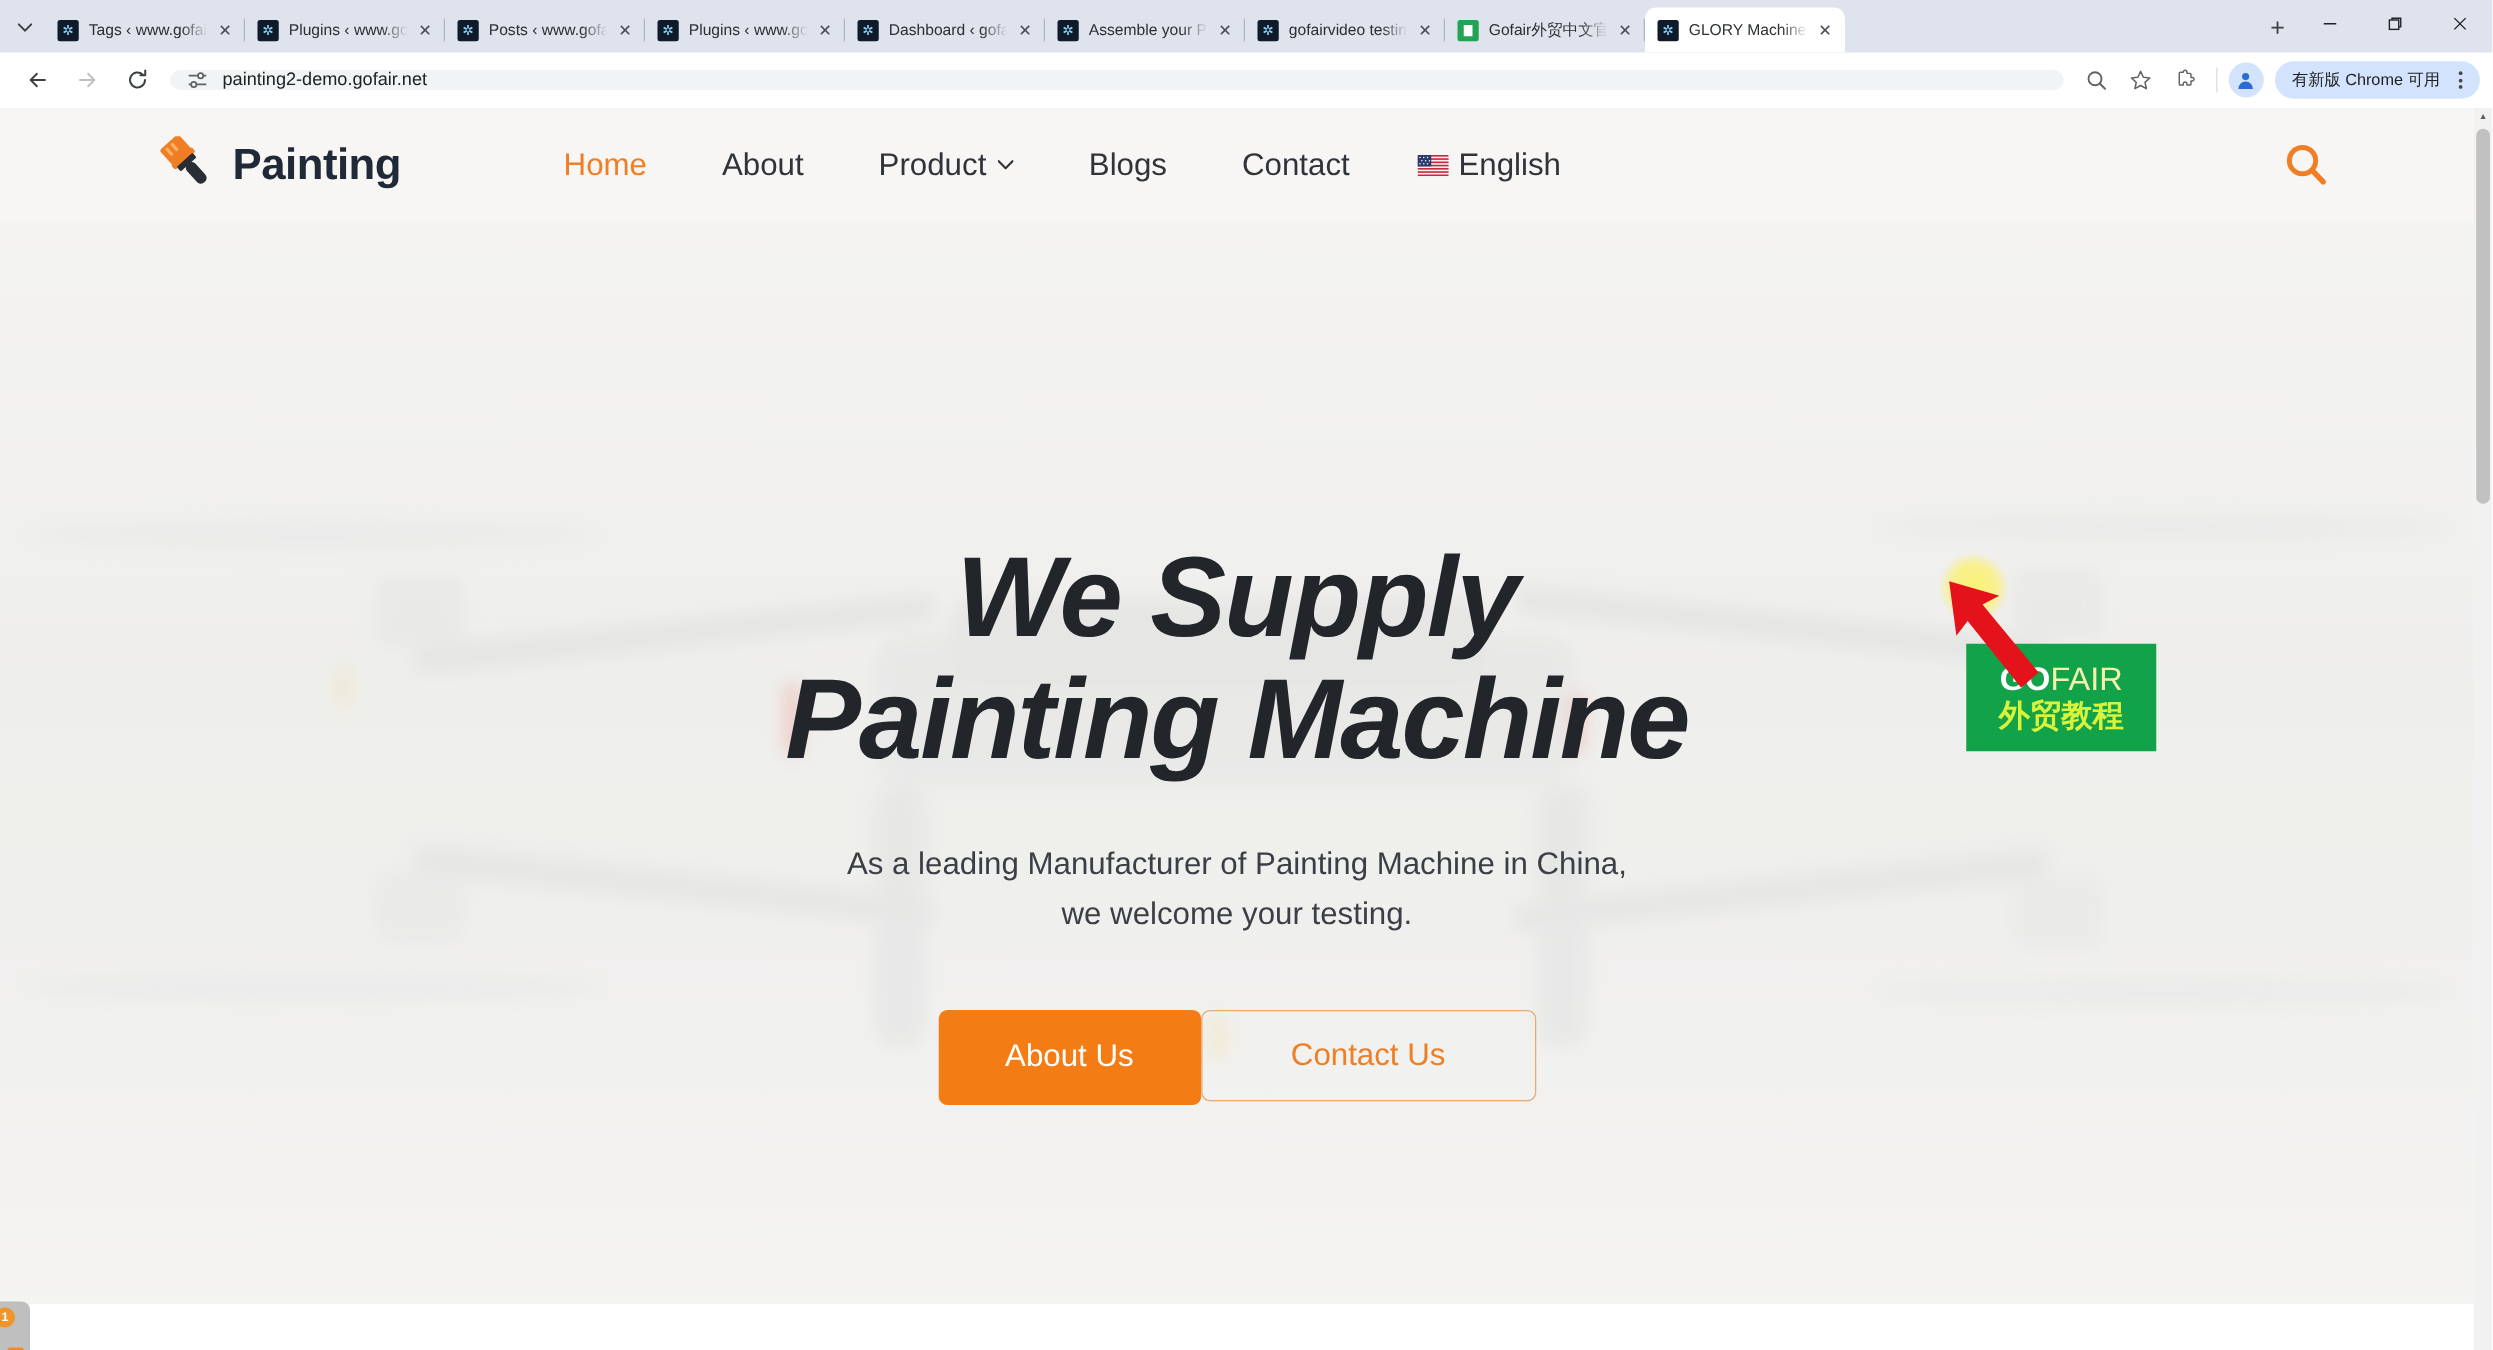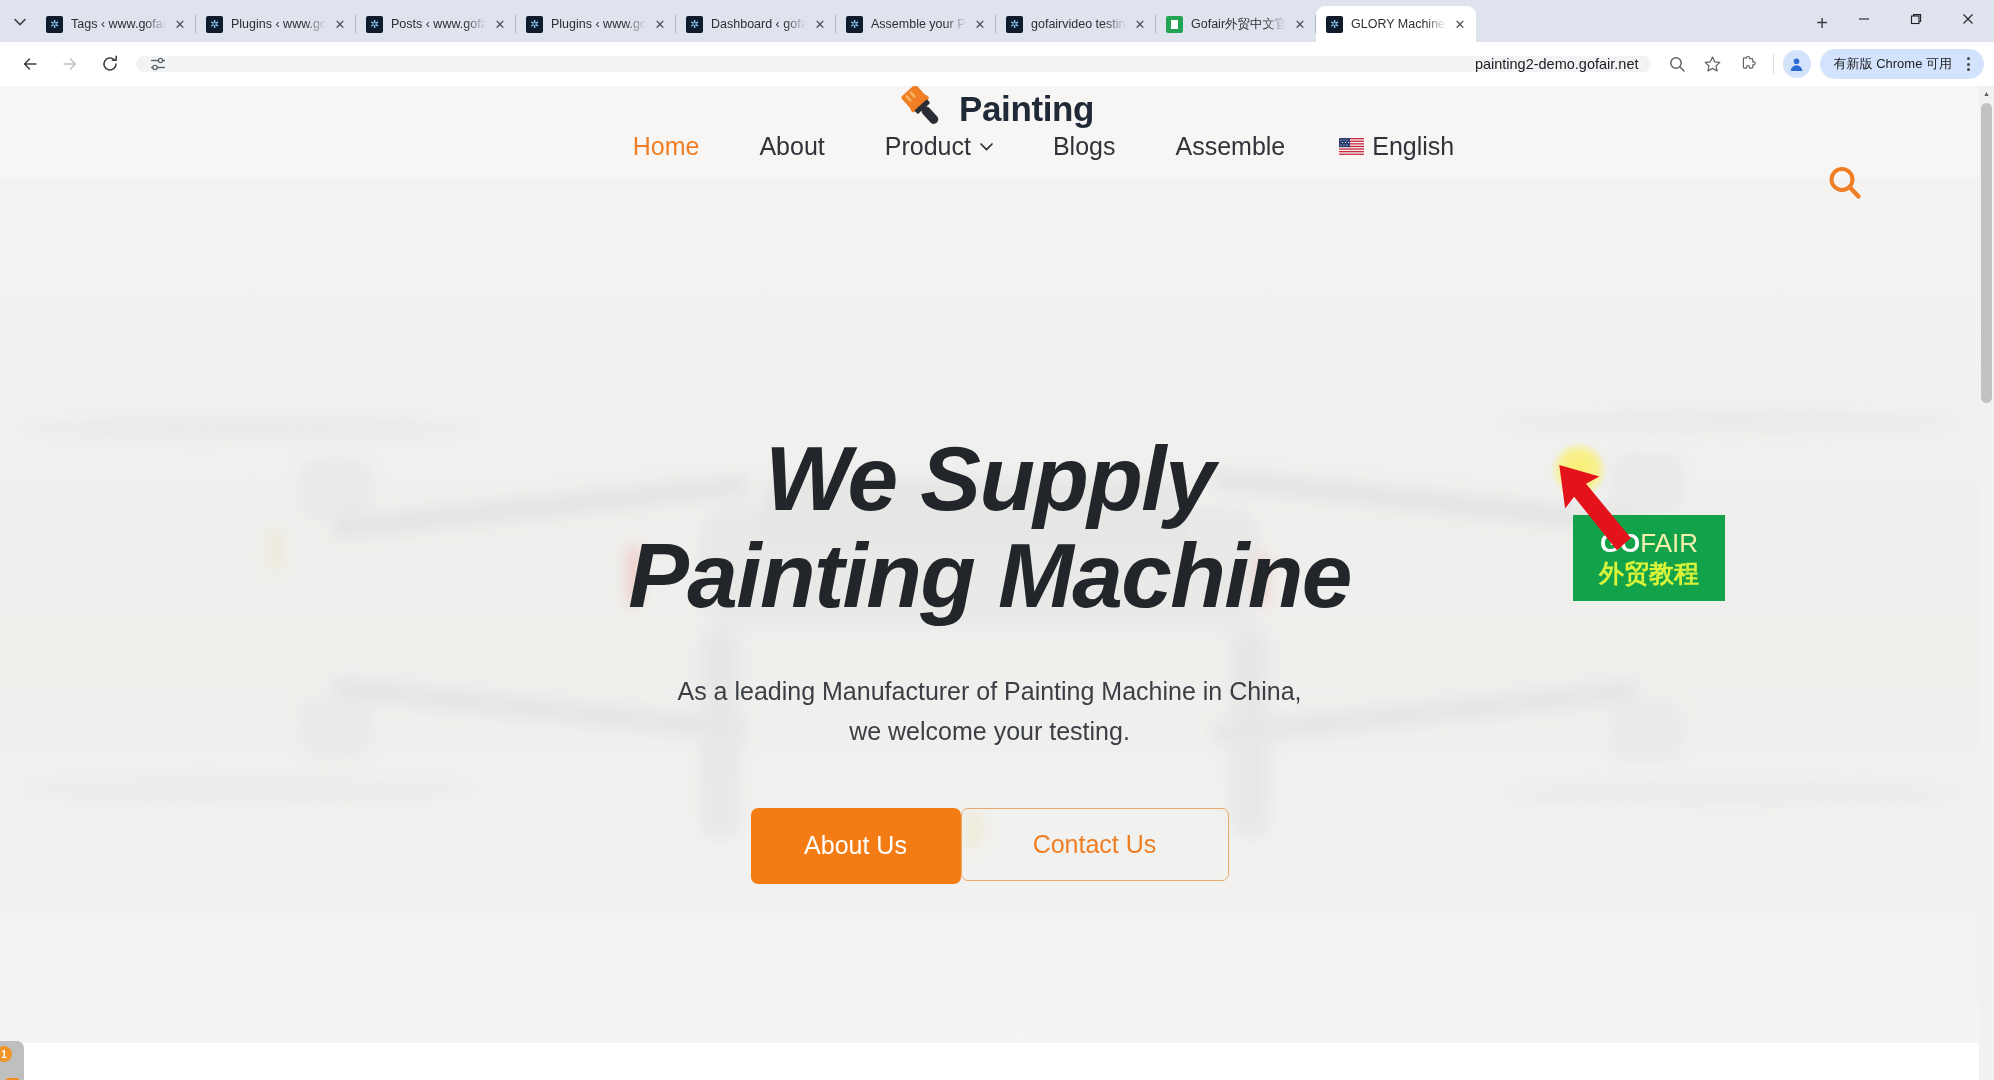--- a/index.html
+++ b/index.html
@@ -125,21 +125,20 @@
   .omnibox {
     flex: 1 1 auto;
     height: 16px;
     background: #f1f3f4;
     border-radius: 16px;
     display: flex;
     align-items: center;
     padding: 0 12px;
     margin: 0 8px 0 6px;
     min-width: 0;
-    justify-content: space-between;
   }
   .omnibox .siteinfo {
     width: 20px; height: 20px;
     flex: 0 0 20px;
     display: flex; align-items: center; justify-content: center;
     margin-right: 10px;
     color: #5f6368;
   }
   .omnibox .url {
     font-size: 14.5px;
@@ -200,21 +199,20 @@
 
   
   .site-header {
     height: 92px;
     background: #f7f6f4;
     display: flex;
     align-items: center;
     padding: 0 112px 0 120px;
     position: relative;
     z-index: 5;
-    flex-direction: column;
   }
   .logo { display: flex; align-items: center; gap: 14px; flex: 0 0 auto; }
   .logo-mark { width: 52px; height: 46px; flex: 0 0 52px; display:block; }
   .logo-text {
     font-size: 35px;
     font-weight: bold;
     color: #1f2937;
     letter-spacing: -0.4px;
   }
   .nav {
@@ -582,21 +580,21 @@
           <a class="nav-item">
             <span>Product</span>
             <svg class="chev" viewBox="0 0 13 8">
               <path d="M1 1 L6.5 6.6 L12 1" stroke="#30343a" stroke-width="1.7" fill="none" stroke-linecap="round" stroke-linejoin="round"></path>
             </svg>
           </a>
           <a class="nav-item">
             <span>Blogs</span>
           </a>
           <a class="nav-item">
-            <span>Assemble</span>
+            <span>Contact</span>
           </a>
           <a class="nav-item" style="gap:8px;padding-left:24px;">
             <svg class="flag" viewBox="0 0 25 17">
               <rect width="25" height="17" fill="#f2f2f2"></rect>
               <g fill="#c9283e">
                 <rect y="0" width="25" height="1.3"></rect>
                   <rect y="2.6" width="25" height="1.3"></rect>
                 <rect y="5.2" width="25" height="1.3"></rect>
                   <rect y="7.8" width="25" height="1.3"></rect>
                 <rect y="10.4" width="25" height="1.3"></rect>

